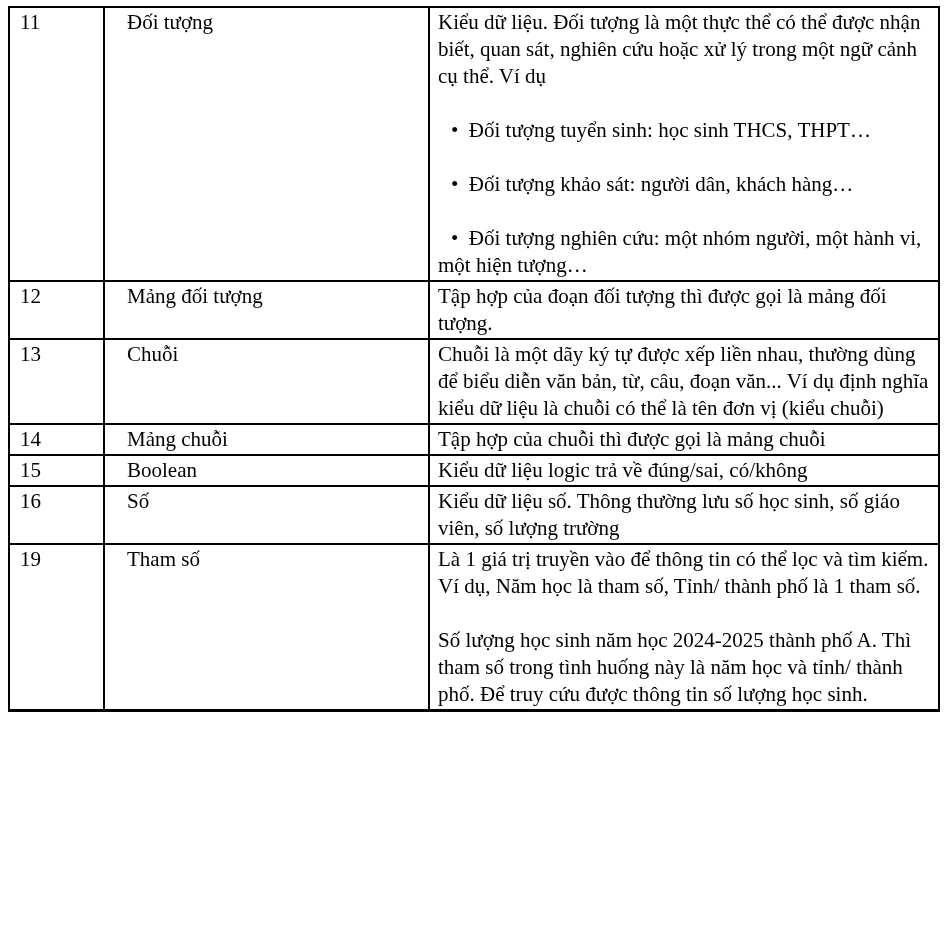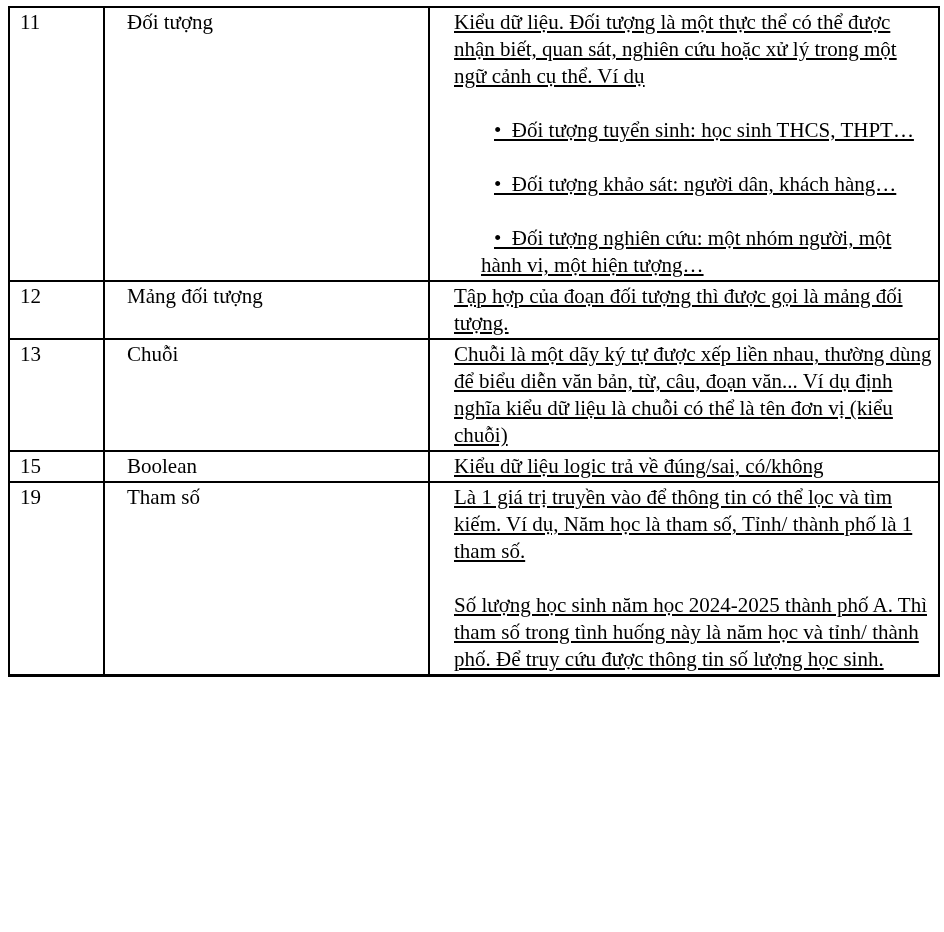--- a/index.html
+++ b/index.html
@@ -30,23 +30,23 @@
   col.c3 { width: 510px; }
   td {
     border: 2px solid #000;
     vertical-align: top;
     font-size: 21px;
     line-height: 27px;
     padding: 1px 6px 1px 10px;
   }
   td.num-cell   { padding-left: 10px; }
   td.term-cell  { padding-left: 22px; }
-  td.desc-cell  { padding-left: 24px; text-decoration: underline;  }
+  td.desc-cell  { padding-left: 8px;  }
   .para { margin: 0; }
-  .para.bullet { text-indent: 13px; margin-left: 27px; }
+  .para.bullet { text-indent: 13px; }
   .blank-line { height: 27px; }
 </style>
 </head>
 <body>
 
 <div class="page">
   <table class="def-table">
     <colgroup>
       <col class="c1">
       <col class="c2">
@@ -74,24 +74,38 @@
           </td>
         </tr>
         <tr>
           <td class="num-cell">13</td>
           <td class="term-cell">Chuỗi</td>
           <td class="desc-cell">
             <div class="para">Chuỗi là một dãy ký tự được xếp liền nhau, thường dùng để biểu diễn văn bản, từ, câu, đoạn văn... Ví dụ định nghĩa kiểu dữ liệu là chuỗi có thể là tên đơn vị (kiểu chuỗi)</div>
           </td>
         </tr>
         <tr>
+          <td class="num-cell">14</td>
+          <td class="term-cell">Mảng chuỗi</td>
+          <td class="desc-cell">
+            <div class="para">Tập hợp của chuỗi thì được gọi là mảng chuỗi</div>
+          </td>
+        </tr>
+        <tr>
           <td class="num-cell">15</td>
           <td class="term-cell">Boolean</td>
           <td class="desc-cell">
             <div class="para">Kiểu dữ liệu logic trả về đúng/sai, có/không</div>
+          </td>
+        </tr>
+        <tr>
+          <td class="num-cell">16</td>
+          <td class="term-cell">Số</td>
+          <td class="desc-cell">
+            <div class="para">Kiểu dữ liệu số. Thông thường lưu số học sinh, số giáo viên, số lượng trường</div>
           </td>
         </tr>
         <tr>
           <td class="num-cell">19</td>
           <td class="term-cell">Tham số</td>
           <td class="desc-cell">
             <div class="para">Là 1 giá trị truyền vào để thông tin có thể lọc và tìm kiếm. Ví dụ, Năm học là tham số, Tỉnh/ thành phố là 1 tham số.</div>
             <div class="blank-line"></div>
             <div class="para">Số lượng học sinh năm học 2024-2025 thành phố A. Thì tham số trong tình huống này là năm học và tỉnh/ thành phố. Để truy cứu được thông tin số lượng học sinh.</div>
           </td>

